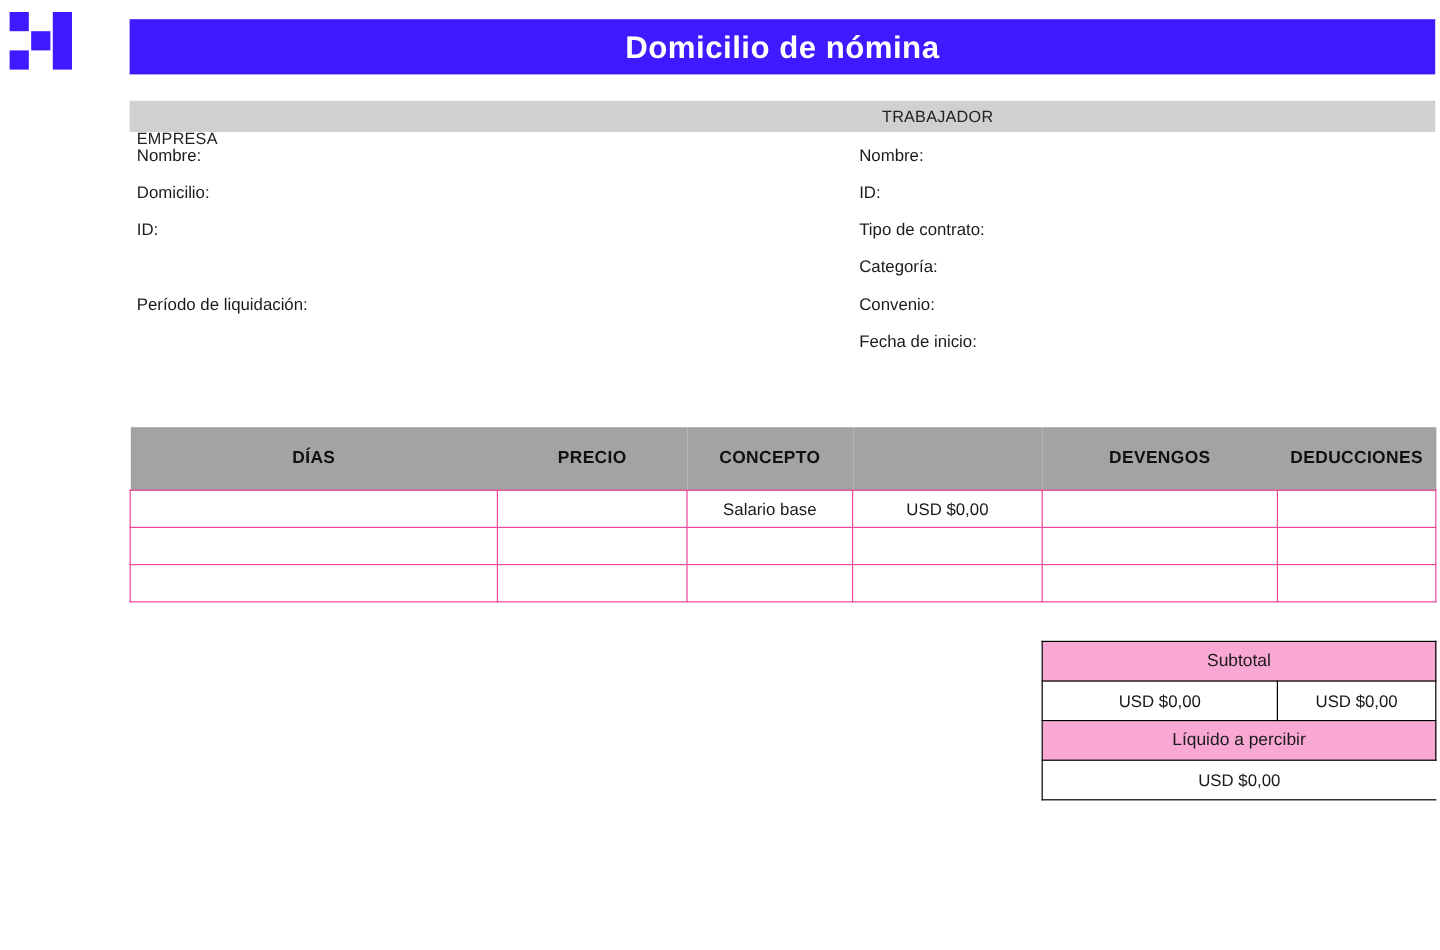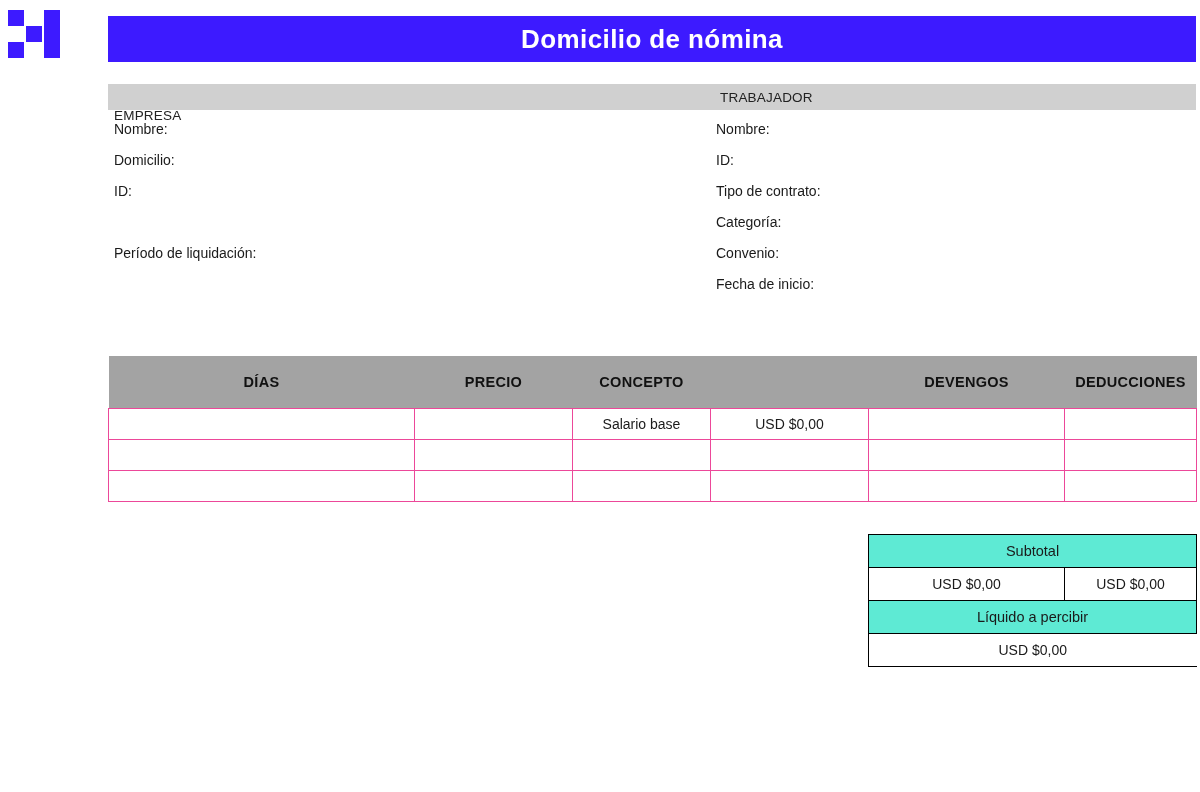--- a/index.html
+++ b/index.html
@@ -60,21 +60,21 @@
     background: #d0d0d0;
     display: flex;
     align-items: center;
   }
   .header-bar .col {
     font-size: 13.5px;
     color: #222;
     letter-spacing: 0.2px;
   }
   .header-bar .col.left  { width: 602px; padding-left: 6px; margin-top: 36px; }
-  .header-bar .col.right { padding-left: 4px; }
+  .header-bar .col.right { padding-left: 4px; margin-left: 15px; }
 
   .info-area {
     position: absolute;
     left: 108px;
     top: 114px;
     width: 1088px;
     height: 190px;
   }
   .info-col {
     position: absolute;
@@ -139,21 +139,21 @@
   }
   .totals td {
     border: 1px solid #000;
     height: 30px;
     font-size: 14px;
     text-align: center;
     vertical-align: middle;
     color: #1a1a1a;
   }
   .totals td.label {
-    background: #5eead4;
+    background: #f9a8d4;
     font-size: 14.5px;
   }
   .totals .c1 { width: 196px; }
   .totals .c2 { width: 132px; }
   .totals td.open-right { border-right: none; }
 </style>
 </head>
 <body>
 
 <div class="logo">

